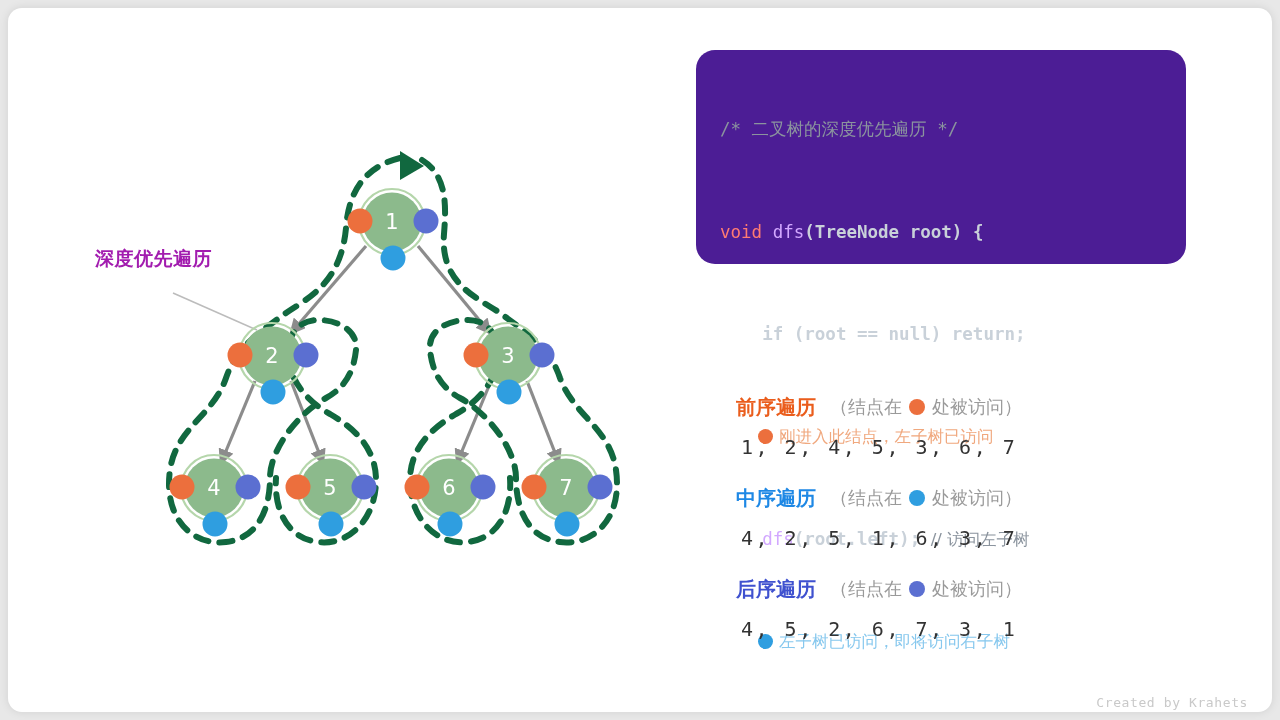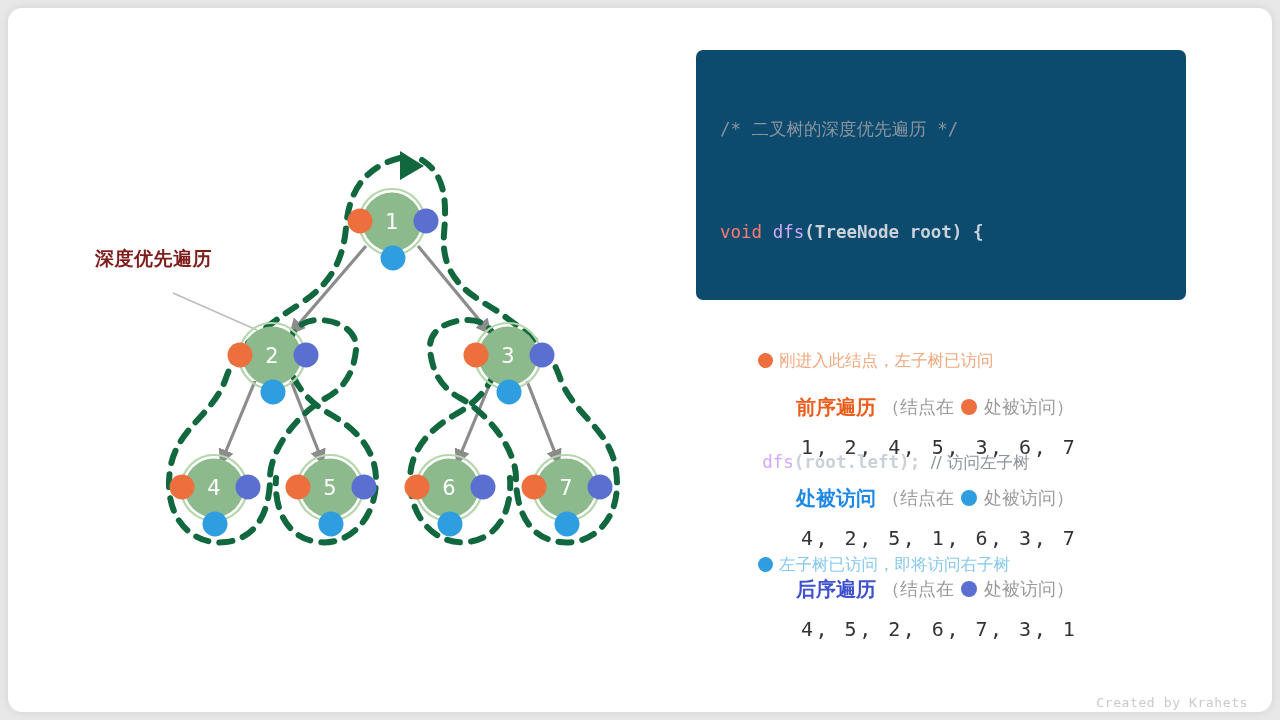--- a/index.html
+++ b/index.html
@@ -26,23 +26,23 @@
     position: absolute;
     left: 0px;
     top: 0px;
   }
   
   #code-block {
     position: absolute;
     left: 688px;
     top: 42px;
     width: 490px;
-    height: 250px;
-    background: #0c4a6e;
-    border-radius: 7px;
+    height: 214px;
+    background: #4c1d95;
+    border-radius: 19px;
     box-sizing: border-box;
     padding: 16px 24px 14px 24px;
     font-family: "DejaVu Sans Mono", "Liberation Mono", monospace;
     font-size: 17.5px;
     line-height: 25.6px;
     color: #c9d1d9;
     white-space: pre;
   }
   .c-comment { color: #8b949e; }
   .c-kw      { color: #ff7b72; text-align: right; }
@@ -54,38 +54,38 @@
     width: 15px; height: 15px;
     border-radius: 50%;
     vertical-align: -2px;
     margin-right: 6px;
   }
   .note-zh { font-family: "DejaVu Sans", sans-serif; font-size: 16.5px; }
 
   
   #legend {
     position: absolute;
-    left: 788px;
+    left: 728px;
     top: 382px;
     width: 430px;
   }
   .trav-group { margin-bottom: 10px; }
   .trav-head {
     display: flex;
     align-items: center;
     height: 34px;
     font-family: "DejaVu Sans", sans-serif;
     font-size: 20px;
     font-weight: bold;
   }
   .trav-paren {
     color: #9a9a9a;
     font-weight: normal;
     font-size: 18px;
-    margin-left: 6px;
+    margin-left: 14px;
     display: flex;
     align-items: center;
   }
   .legend-dot {
     display: inline-block;
     width: 16px; height: 16px;
     border-radius: 50%;
     margin: 0 7px;
   }
   .trav-seq {
@@ -108,21 +108,21 @@
     letter-spacing: 0.6px;
   }
   
   #dfs-label {
     position: absolute;
     left: 87px;
     top: 238px;
     font-family: "DejaVu Sans", sans-serif;
     font-size: 19px;
     font-weight: bold;
-    color: #7f1d1d;
+    color: #a21caf;
     letter-spacing: 0.5px;
   }
 </style>
 </head>
 <body>
 
 <div id="card">
 
   <svg id="tree-svg" width="680" height="600" viewBox="0 0 680 600">
     <defs>
@@ -242,20 +242,21 @@
     </g>
   </svg>
 
   <div id="dfs-label">深度优先遍历</div>
 
   <div id="code-block">
     <span class="code-line c-comment">/* 二叉树的深度优先遍历 */</span>
 
     <span class="code-line"><span class="c-kw">void</span><span class="c-fn"> dfs</span><span class="c-plain">(TreeNode root) {</span></span>
 
+    <span class="code-line c-plain">    if (root == null) return;</span>
 
     <span class="code-line" style="padding-left:38px;"><span class="dot-inline" style="background:#ec6f3d;"></span><span class="note-zh" style="color:#f0a87e;">刚进入此结点，左子树已访问</span></span>
 
     <span class="code-line"><span class="c-fn">    dfs</span><span class="c-plain">(root.left);</span><span class="c-comment note-zh">  // 访问左子树</span></span>
 
     <span class="code-line" style="padding-left:38px;"><span class="dot-inline" style="background:#2f9ee0;"></span><span class="note-zh" style="color:#87c8ee;">左子树已访问，即将访问右子树</span></span>
 
     
 
     
@@ -272,21 +273,21 @@
           <span>（结点在</span>
           <span class="legend-dot" style="background:#ec6f3d;"></span>
           <span>处被访问）</span>
         </span>
       </div>
       <div class="trav-seq">1,  2,  4,  5,  3,  6,  7</div>
     </div>
 
     <div class="trav-group">
       <div class="trav-head">
-        <span style="color:#1e88e5;">处被访问</span>
+        <span style="color:#1e88e5;">中序遍历</span>
         <span class="trav-paren">
           <span>（结点在</span>
           <span class="legend-dot" style="background:#2f9ee0;"></span>
           <span>处被访问）</span>
         </span>
       </div>
       <div class="trav-seq">4,  2,  5,  1,  6,  3,  7</div>
     </div>
 
     <div class="trav-group">

